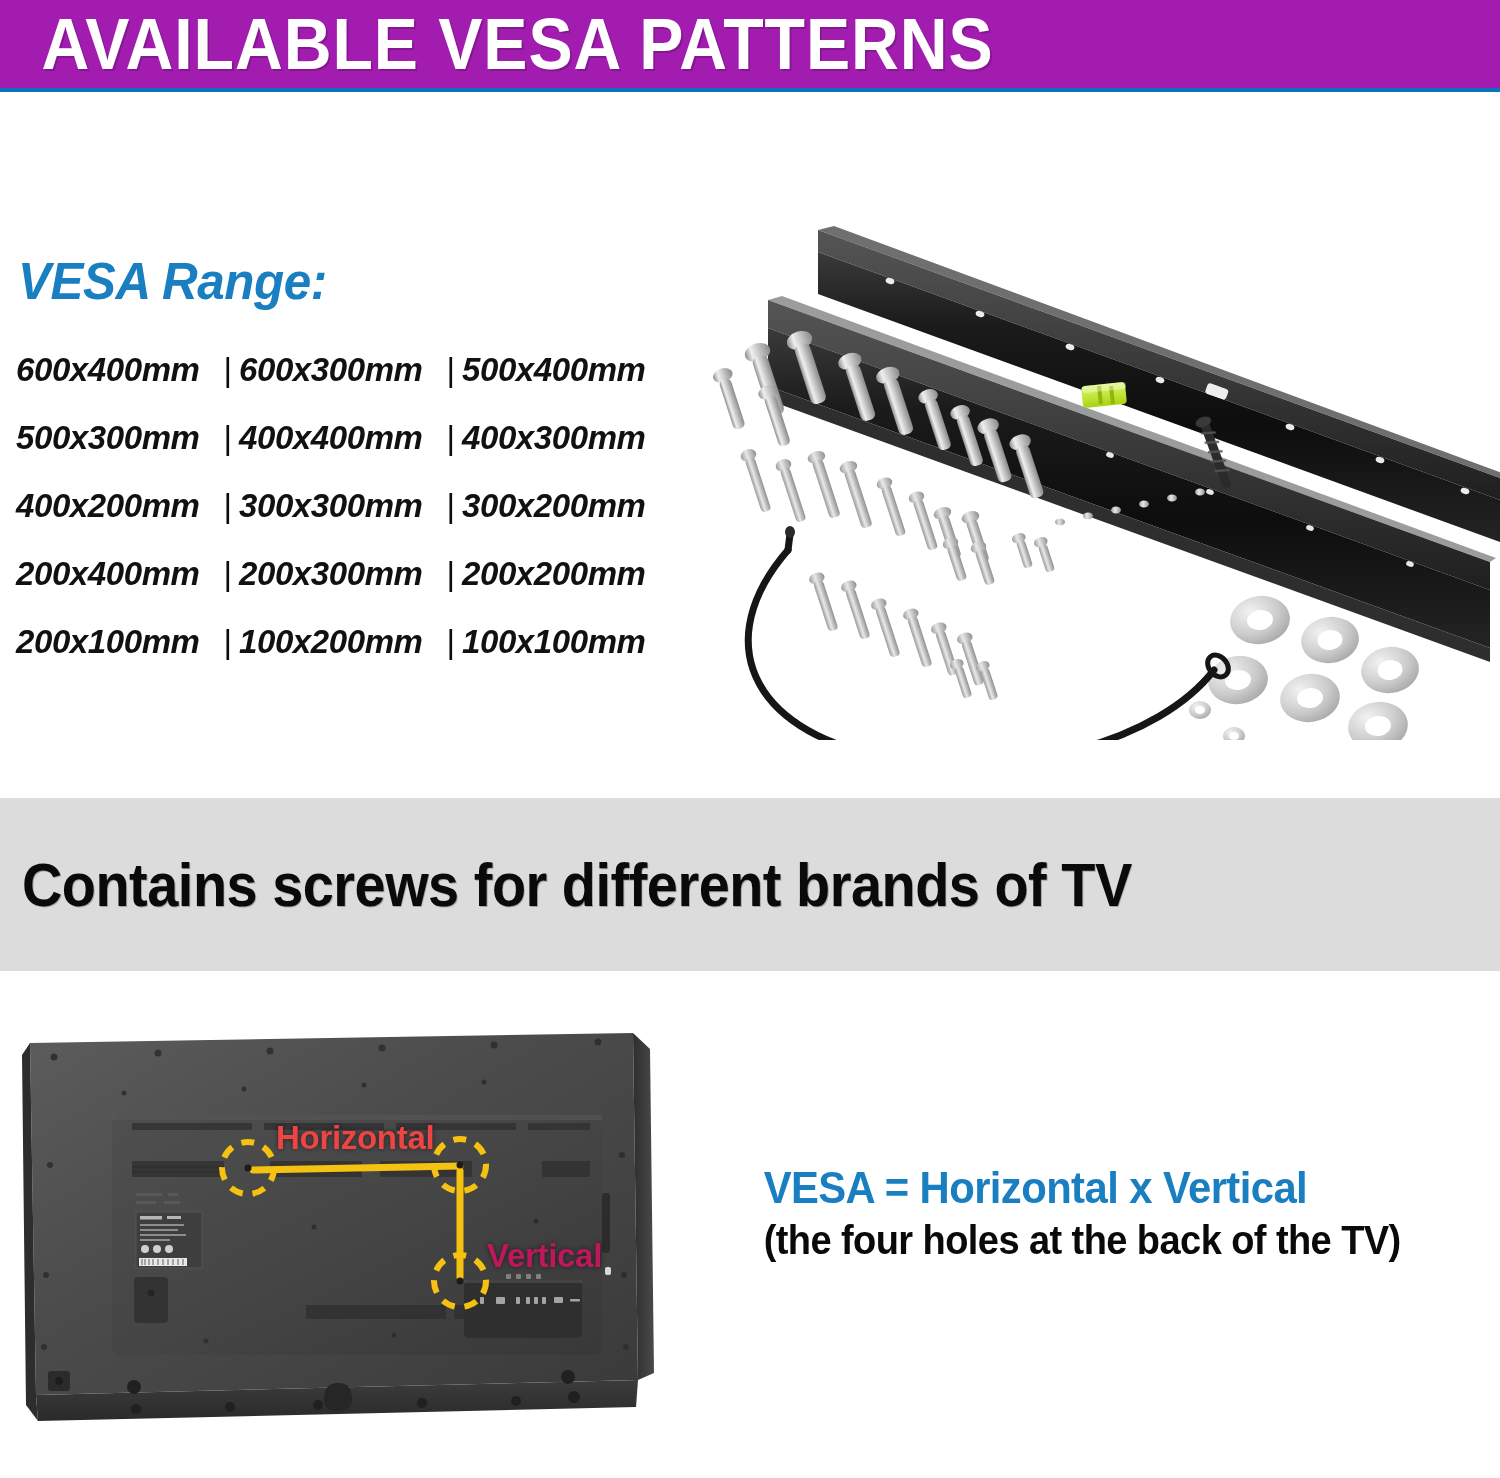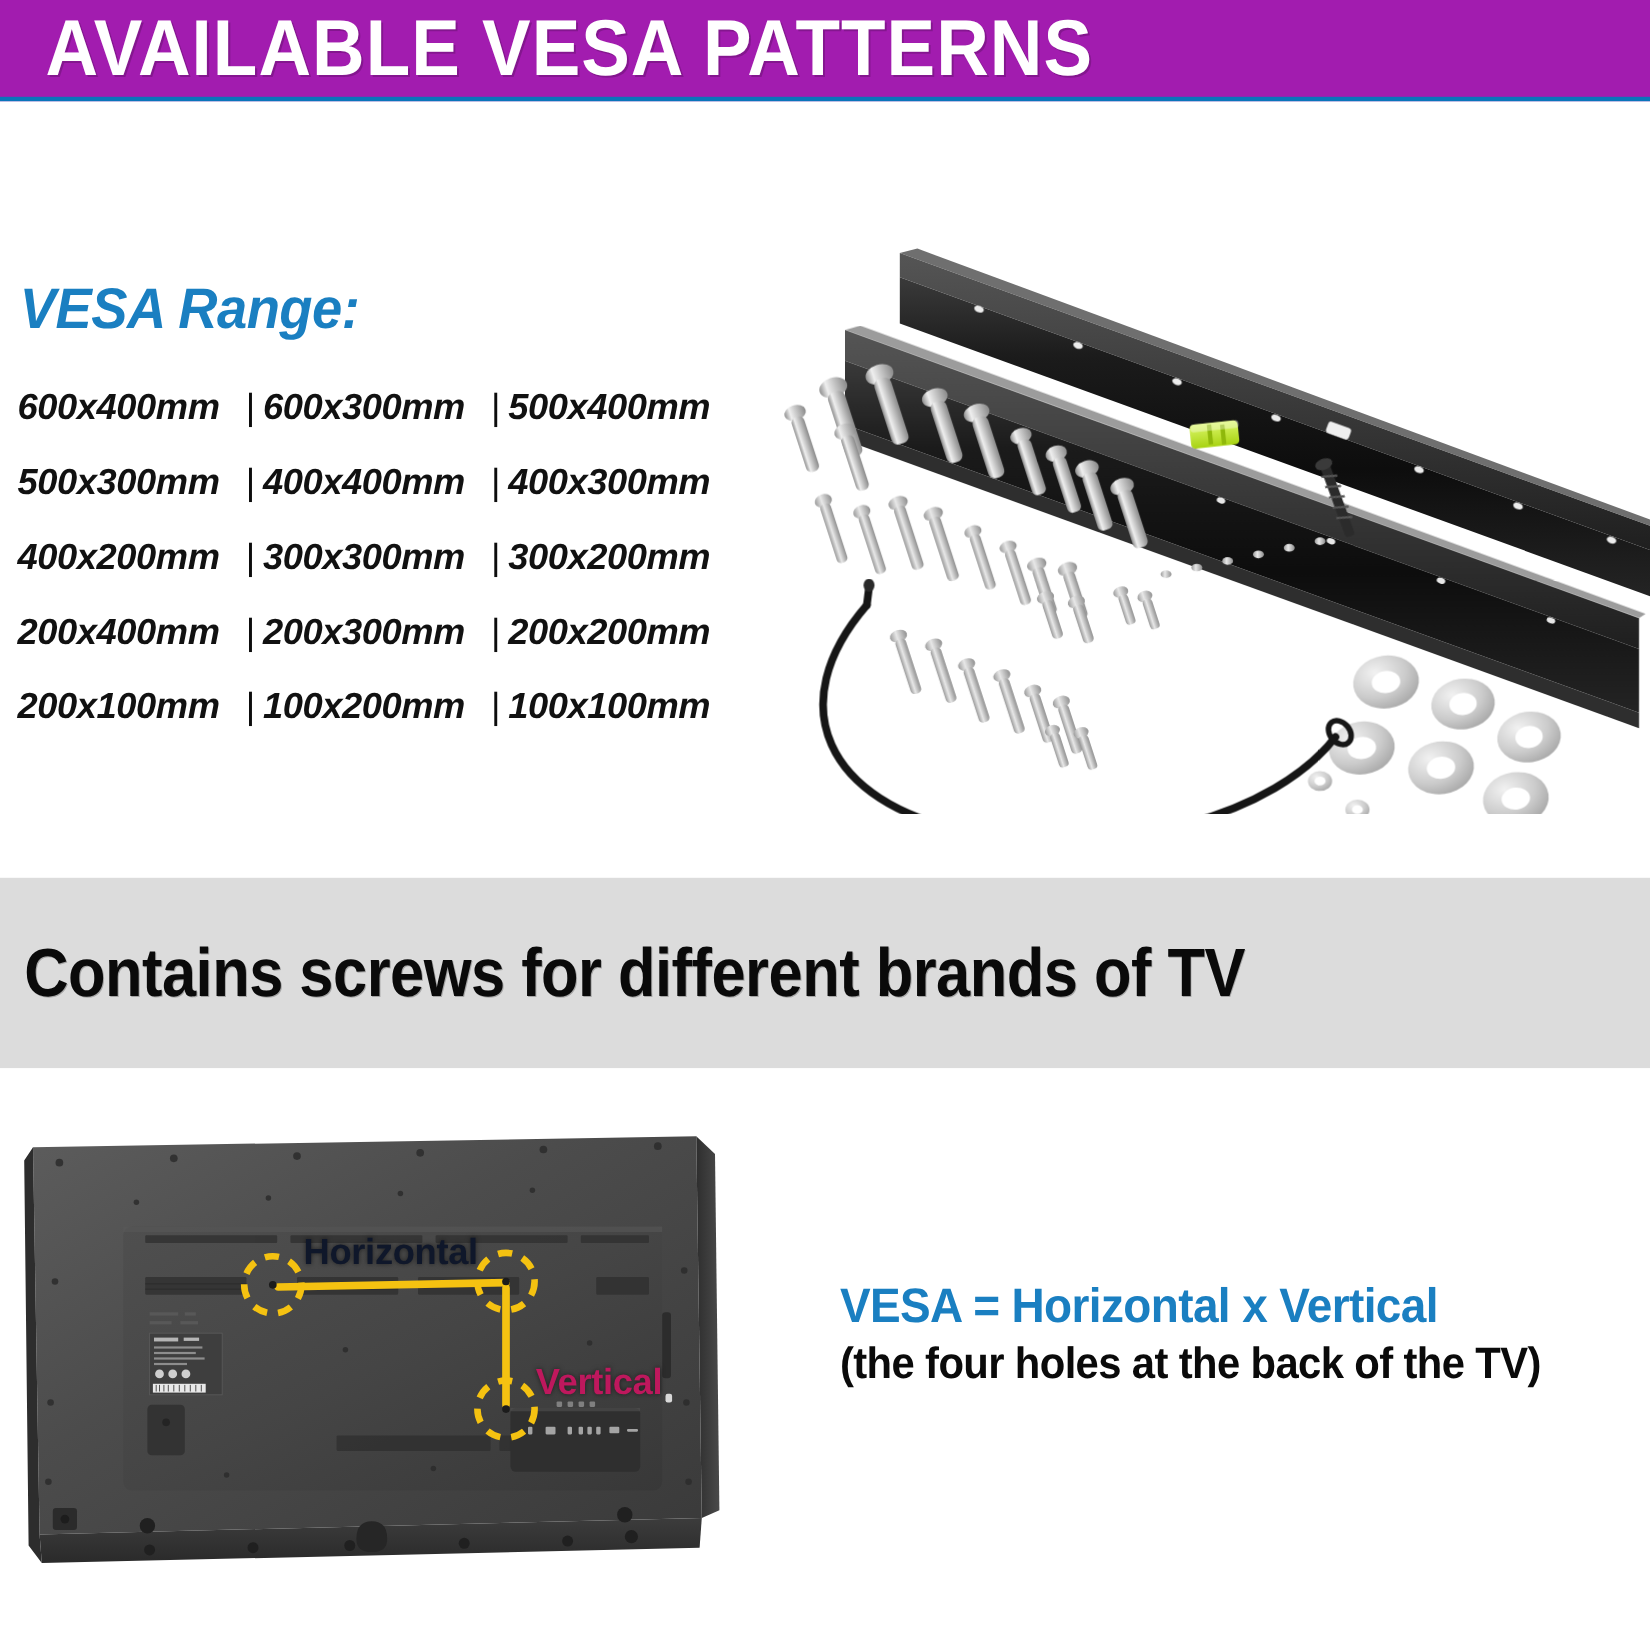--- a/index.html
+++ b/index.html
@@ -666,20 +666,20 @@
       <circle cx="240" cy="193" r="26" fill="none" stroke="#f5c211" stroke-width="6" stroke-dasharray="13 10"></circle>
       <circle cx="452" cy="190" r="26" fill="none" stroke="#f5c211" stroke-width="6" stroke-dasharray="13 10"></circle>
       <circle cx="452" cy="306" r="26" fill="none" stroke="#f5c211" stroke-width="6" stroke-dasharray="13 10"></circle>
 
       <circle cx="240" cy="193" r="3.5" fill="#1c1c1c"></circle>
       <circle cx="452" cy="190" r="3.5" fill="#1c1c1c"></circle>
       <circle cx="452" cy="306" r="3.5" fill="#1c1c1c"></circle>
     </g>
   </svg>
 
-  <div style="position:absolute; left:268px; top:144px; color:#0f172a; font-size:33px; font-weight:700; letter-spacing:-0.3px; text-shadow:0 0 5px rgba(0,0,0,0.55); white-space:nowrap;">Horizontal</div>
+  <div style="position:absolute; left:268px; top:144px; color:#ef4444; font-size:33px; font-weight:700; letter-spacing:-0.3px; text-shadow:0 0 5px rgba(0,0,0,0.55); white-space:nowrap;">Horizontal</div>
   <div style="position:absolute; left:479px; top:262px; color:#be185d; font-size:33px; font-weight:700; letter-spacing:-0.3px; text-shadow:0 0 5px rgba(0,0,0,0.55); white-space:nowrap;">Vertical</div>
 </div>
 
 <div class="vesa-formula-block">
   <div class="formula-line">VESA = Horizontal x Vertical</div>
   <div class="formula-sub">(the four holes at the back of the TV)</div>
 </div>
 
 </body></html>

